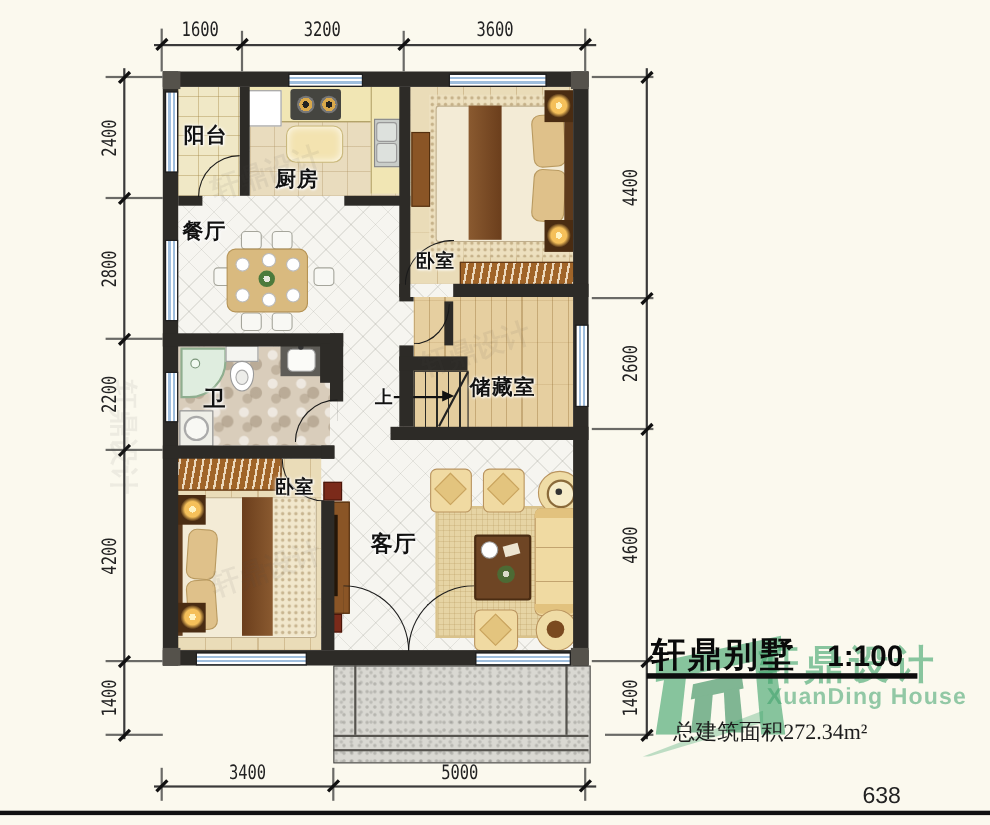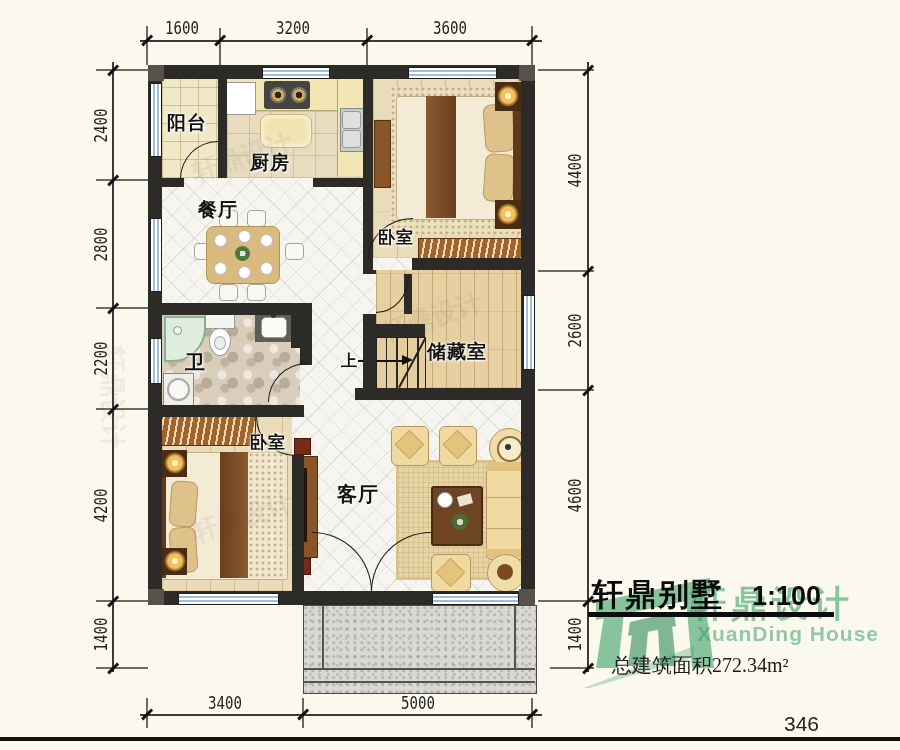--- a/index.html
+++ b/index.html
@@ -204,21 +204,21 @@
   <div class="arc" style="left:180px;top:141px;width:37px;height:37px;border-left:1.5px solid #1a1a1a;border-top:1.5px solid #1a1a1a;border-top-left-radius:100% 100%;"></div>
   <div class="arc" style="left:368px;top:218px;width:44px;height:40px;border-left:1.5px solid #1a1a1a;border-top:1.5px solid #1a1a1a;border-top-left-radius:100% 100%;"></div>
   <div class="arc" style="left:376px;top:276px;width:32px;height:36px;border-right:1.5px solid #1a1a1a;border-bottom:1.5px solid #1a1a1a;border-bottom-right-radius:100% 100%;"></div>
   <div class="arc" style="left:268px;top:363px;width:38px;height:38px;border-left:1.5px solid #1a1a1a;border-top:1.5px solid #1a1a1a;border-top-left-radius:100% 100%;"></div>
   <div class="arc" style="left:256px;top:417px;width:38px;height:38px;border-left:1.5px solid #1a1a1a;border-bottom:1.5px solid #1a1a1a;border-bottom-left-radius:100% 100%;"></div>
   <div class="arc" style="left:312px;top:532px;width:59px;height:59px;border-top:1.5px solid #1a1a1a;border-right:1.5px solid #1a1a1a;border-top-right-radius:100% 100%;"></div>
   <div class="arc" style="left:371px;top:532px;width:59px;height:59px;border-top:1.5px solid #1a1a1a;border-left:1.5px solid #1a1a1a;border-top-left-radius:100% 100%;"></div>
 
   <div class="room-label" style="left:167px;top:110px;font-size:19px;">阳台</div>
   <div class="room-label" style="left:250px;top:150px;font-size:19px;">厨房</div>
-  <div class="room-label" style="left:166px;top:197px;font-size:19px;margin-left:32px;">餐厅</div>
+  <div class="room-label" style="left:166px;top:197px;font-size:19px;">餐厅</div>
   <div class="room-label" style="left:378px;top:226px;font-size:17px;">卧室</div>
   <div class="room-label" style="left:185px;top:349px;font-size:20px;">卫</div>
   <div class="room-label" style="left:427px;top:339px;font-size:19px;">储藏室</div>
   <div class="room-label" style="left:341px;top:351px;font-size:16px;">上</div>
   <div class="room-label" style="left:337px;top:481px;font-size:20px;">客厅</div>
   <div class="room-label" style="left:250px;top:431px;font-size:17px;">卧室</div>
 
   <div class="dline" style="left:140px;top:40px;width:402px;height:1.5px;"></div>
   <div class="ext" style="left:146px;top:26px;width:1.5px;height:39px;"></div>
   <div class="ext" style="left:219px;top:28px;width:1.5px;height:37px;"></div>
@@ -292,16 +292,16 @@
   <div class="title-cn" style="left:592px;top:574px;font-size:31px;letter-spacing:2px;">轩鼎别墅</div>
   <div class="title-cn" style="left:752px;top:581px;font-size:27px;">1:100</div>
   <div class="a" style="left:588px;top:612px;width:246px;height:5px;background:#0d0d0d;"></div>
   <div class="note" style="left:612px;top:652px;">总建筑面积272.34m²</div>
 
   <div class="wm" style="left:190px;top:140px;transform:rotate(-18deg);">轩鼎设计</div>
   <div class="wm" style="left:380px;top:300px;transform:rotate(-18deg);">轩鼎设计</div>
   <div class="wm" style="left:190px;top:500px;transform:rotate(-18deg);">轩鼎设计</div>
   <div class="wm" style="left:60px;top:380px;transform:rotate(90deg);">轩鼎设计</div>
 
-  <div class="a" style="left:784px;top:712px;font-size:21px;color:#222;">346</div>
+  <div class="a" style="left:784px;top:712px;font-size:21px;color:#222;">638</div>
   <div class="a" style="left:0;top:737px;width:900px;height:4px;background:#111;"></div>
 
 </div>
 
 </body></html>

